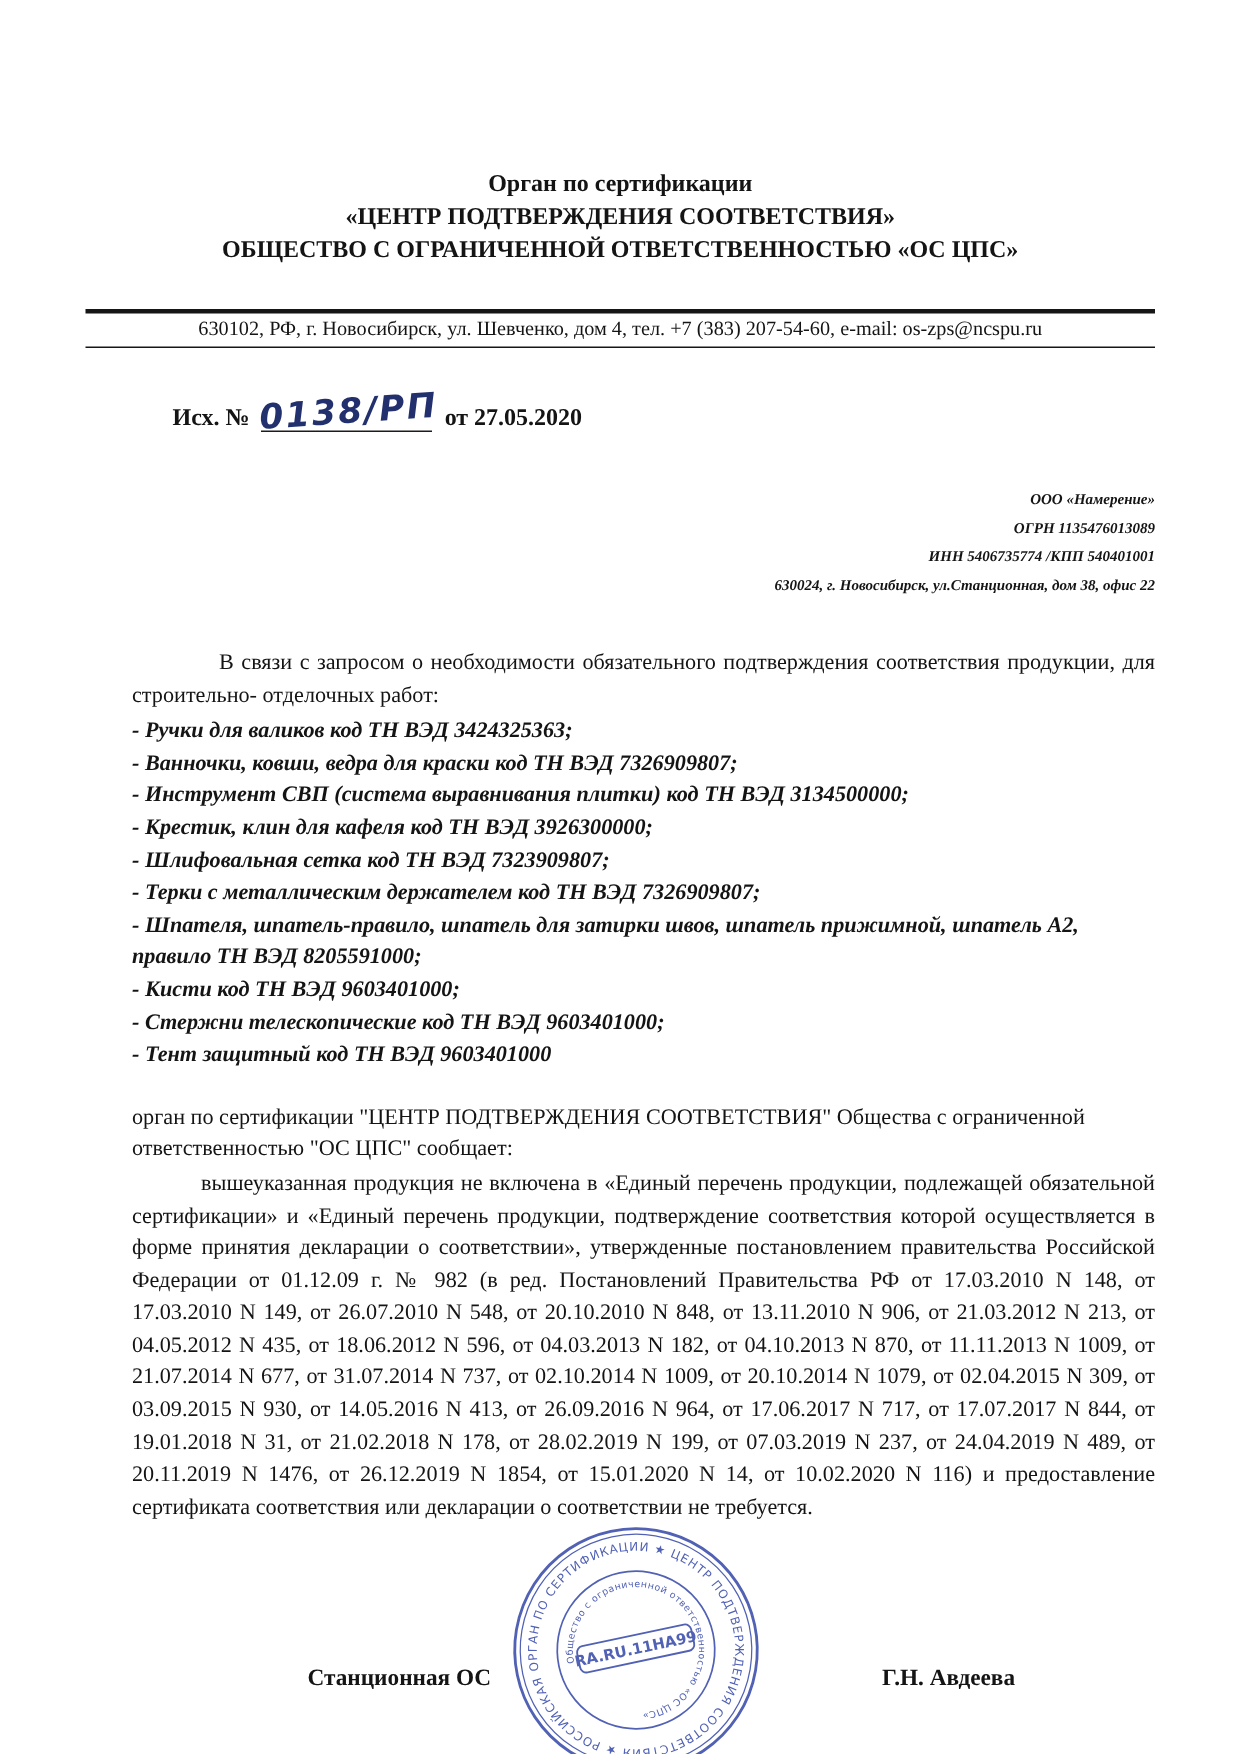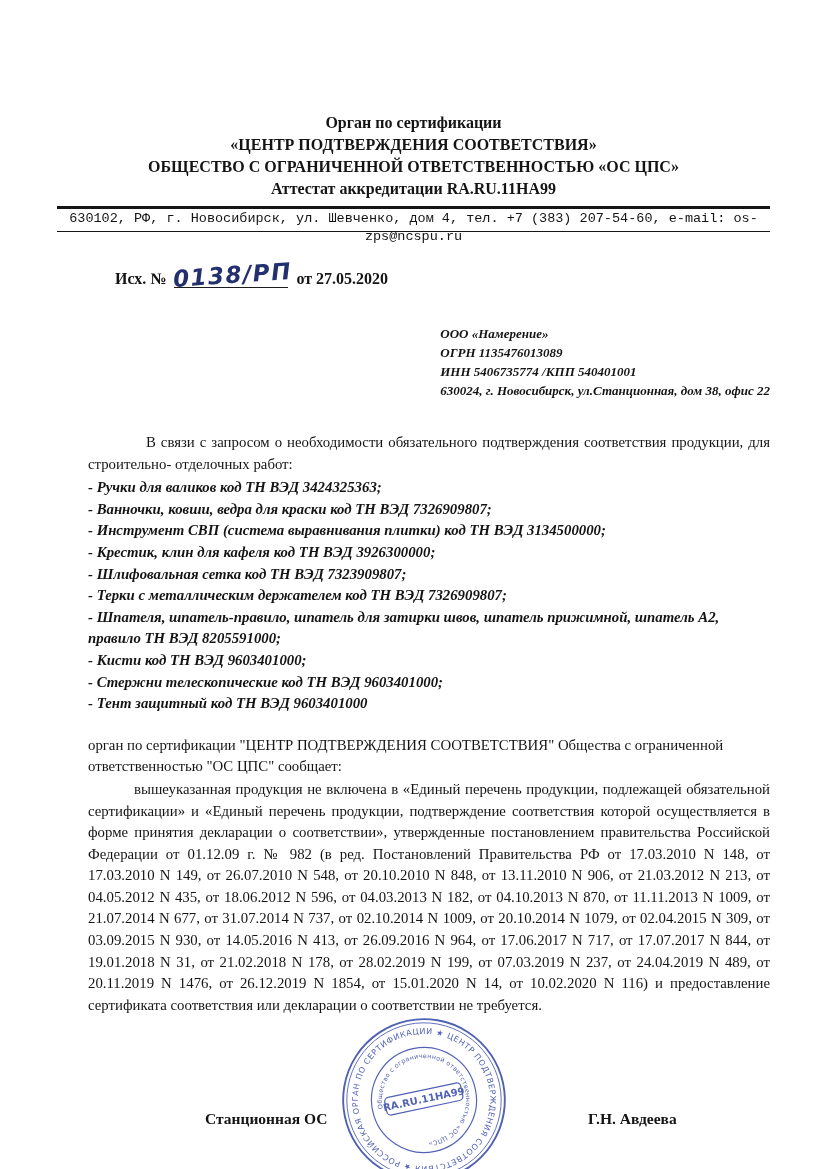--- a/index.html
+++ b/index.html
@@ -11,39 +11,39 @@
   }
   .header {
     position:absolute; top:96px; left:0; right:0;
     text-align:center; font-weight:bold; font-size:16px; line-height:22px;
   }
   .rule { position:absolute; left:57px; right:57px; background:#161616; }
   .rule-top { top:190px; height:2.5px; }
   .rule-bottom { top:215px; height:1.4px; }
   .address {
     position:absolute; top:194px; left:57px; right:57px;
-    text-align:center; font-size:13.5px; line-height:18px;font-family:Liberation Mono, monospace;
+    text-align:center; font-size:13.5px; line-height:18px;
   }
   .ref-line {
     position:absolute; top:246px; left:115px;
     font-weight:bold; font-size:16px; white-space:nowrap;
   }
   .hand-slot {
     display:inline-block; width:114px; height:26px; position:relative;
     border-bottom:1.6px solid #1c1c1c; vertical-align:bottom; margin:0 8px 0 8px;
   }
   .handwritten {
     position:absolute; left:0; bottom:-5px; white-space:nowrap;
     font-family:"DejaVu Sans", sans-serif; font-style:italic; font-weight:bold;
     font-size:23px; letter-spacing:1.5px; color:#23306e;
     transform:rotate(-4deg); transform-origin:left bottom;
   }
   .recipient {
-    position:absolute; top:308px; right:57px; 
-    font-weight:bold; font-style:italic; font-size:13px; line-height:19px;
+    position:absolute; top:308px; right:57px; text-align:right;
+    font-weight:bold; font-style:italic; font-size:10px; line-height:19px;
   }
   .content {
     position:absolute; top:416px; left:88px; width:682px;
     font-size:14.8px; line-height:21.6px;
   }
   .intro { text-align:justify; text-indent:58px; }
   .product-list { font-weight:bold; font-style:italic; margin-top:2px; }
   .product-item { text-align:left; }
   .statement { margin-top:20px; text-align:left; }
   .legal { text-align:justify; text-indent:46px; margin-top:1px; }
@@ -63,21 +63,20 @@
 </style>
 </head>
 <body>
 
 <div class="page">
 
   <div class="header">
     <div>Орган по сертификации</div>
     <div>«ЦЕНТР ПОДТВЕРЖДЕНИЯ СООТВЕТСТВИЯ»</div>
     <div>ОБЩЕСТВО С ОГРАНИЧЕННОЙ ОТВЕТСТВЕННОСТЬЮ «ОС ЦПС»</div>
-    <div>Аттестат аккредитации RA.RU.11НА99</div>
   </div>
 
   <div class="rule rule-top"></div>
   <div class="address">630102, РФ, г. Новосибирск, ул. Шевченко, дом 4, тел. +7 (383) 207-54-60,  e-mail: os-zps@ncspu.ru</div>
   <div class="rule rule-bottom"></div>
 
   <div class="ref-line">
     <span>Исх. №</span><span class="hand-slot"><span class="handwritten">0138/РП</span></span><span>от 27.05.2020</span>
   </div>
 

